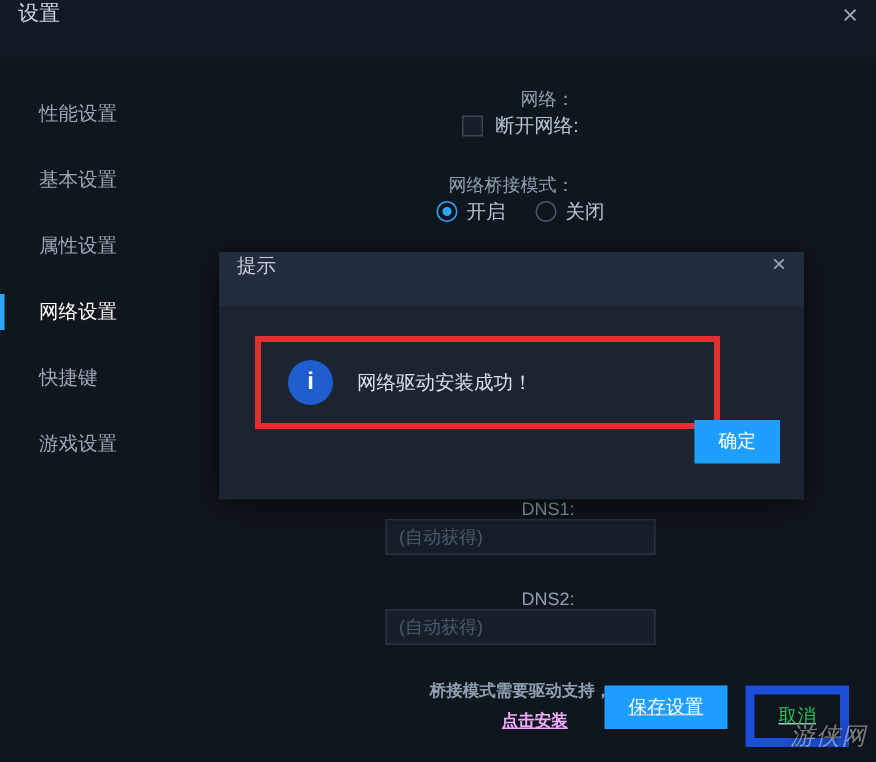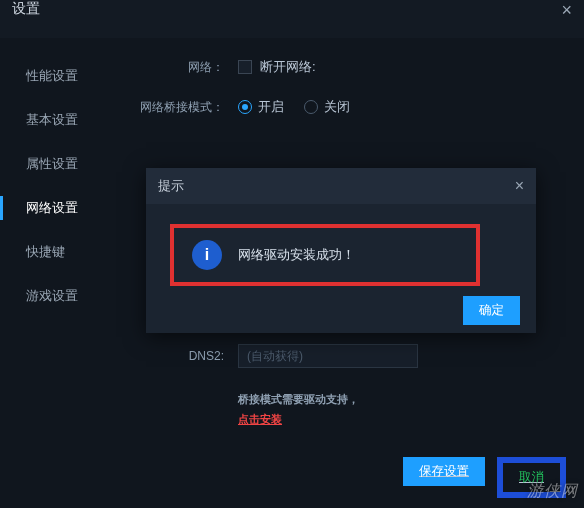--- a/index.html
+++ b/index.html
@@ -57,20 +57,21 @@
   }
   
   .content {
     flex: 1;
     padding: 20px 28px 0 10px;
     position: relative;
   }
   .row {
     display: flex; align-items: center;
     margin-bottom: 22px;
+    flex-direction: column;
   }
   .row .lbl {
     width: 100px;
     text-align: right;
     color: #8fa0b2;
     padding-right: 14px;
     font-size: 12px;
   }
   .chkwrap { display: flex; align-items: center; gap: 8px; }
   .chk {
@@ -94,21 +95,21 @@
   input.txt {
     width: 180px; height: 24px;
     background: #171f2a;
     border: 1px solid #2a3542;
     color: #cfd8e3;
     padding: 0 8px;
     font-size: 12px;
   }
   input.txt::placeholder { color: #4b5a6b; }
   .hint { color: #8fa0b2; font-size: 11px; line-height: 1.8; font-weight: bold; }
-  .hint .link { color: #ef4444; text-decoration: underline; cursor: pointer; }
+  .hint .link { color: #f0abfc; text-decoration: underline; cursor: pointer; margin-left: 48px; }
 
   
   .footer {
     position: absolute;
     right: 18px; bottom: 10px;
     display: flex; gap: 12px; align-items: flex-start; text-decoration: underline;
   }
   .btn {
     padding: 6px 16px;
     font-size: 12.5px;
@@ -122,21 +123,21 @@
   .modal {
     position: absolute;
     left: 146px; top: 168px;
     width: 390px; height: 165px;
     background: #1b2430;
     box-shadow: 0 4px 20px rgba(0,0,0,.6);
     z-index: 10;
   }
   .modal-title {
     height: 36px;
-    display: flex; align-items: center; justify-content: space-between;
+    display: flex; justify-content: space-between;
     padding: 0 12px;
     background: #222c3a;
     color: #c7d0db;
     font-size: 13px;
   }
   .modal-title .close { font-size: 16px; color: #9aa7b5; cursor: pointer; }
   .modal-body {
     padding: 20px 24px 10px;
   }
   .highlight-box {
@@ -147,21 +148,21 @@
   }
   .info-icon {
     width: 30px; height: 30px; border-radius: 50%;
     background: #1e5ecf;
     display: flex; align-items: center; justify-content: center;
     color: #fff; font-weight: bold; font-size: 16px;
     flex-shrink: 0;
   }
   .hl-text { color: #d7e0ea; font-size: 13px; text-align: right; }
   .modal-footer {
-    position: absolute; right: 16px; bottom: 8px;
+    position: absolute; right: 16px; bottom: 24px;
   }
 
   
   .watermark {
     position: absolute;
     right: 6px; bottom: 6px;
     color: rgba(255,255,255,.45);
     font-size: 16px;
     font-style: italic;
     font-family: "KaiTi","STKaiti",serif;

